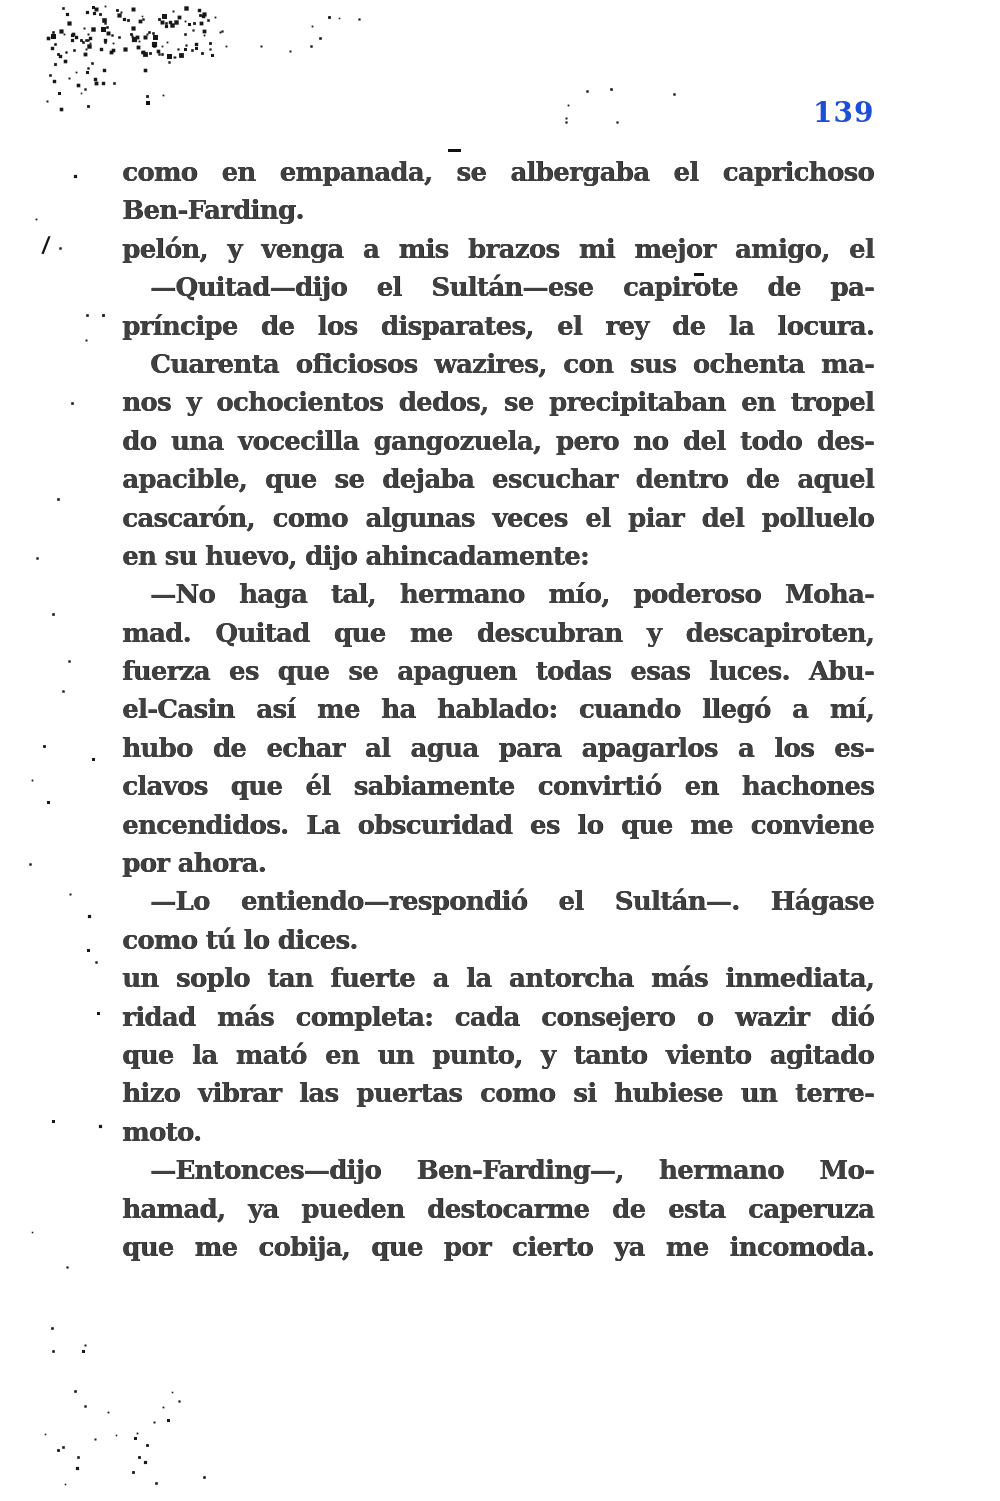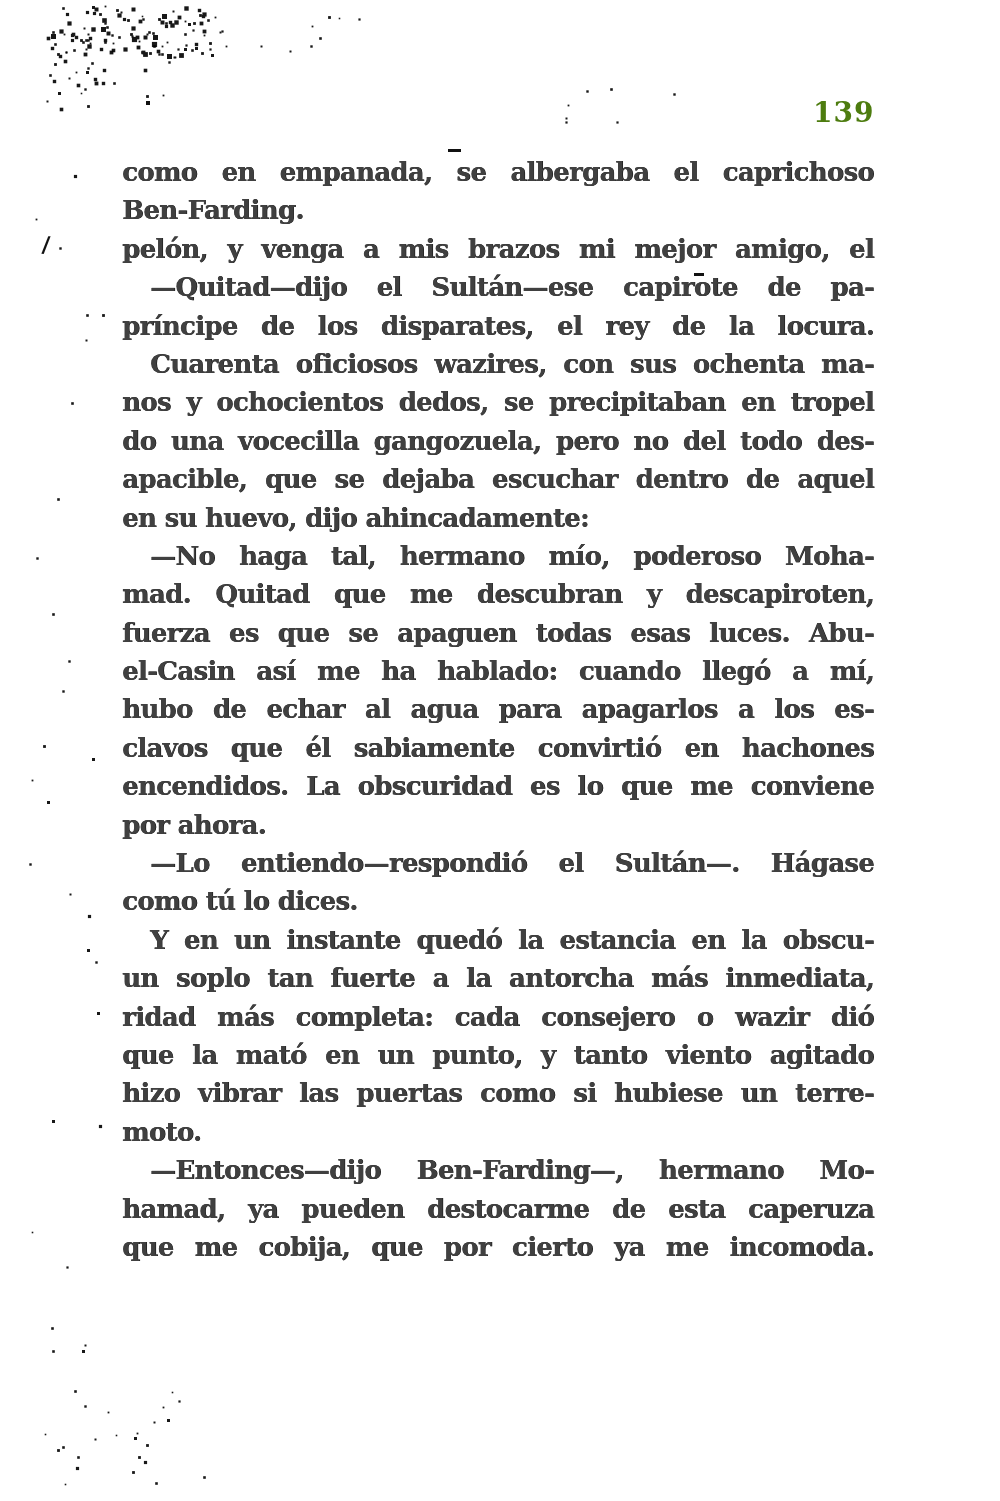--- a/index.html
+++ b/index.html
@@ -18,21 +18,21 @@
   }
   .page-number {
     position: absolute;
     top: 96px;
     left: 813px;
     width: 58px;
     font-size: 28px;
     font-weight: 700;
     letter-spacing: 1px;
     text-align: left;
-    color: #4d7c0f;
+    color: #1d4ed8;
   }
   .text-block {
     position: absolute;
     left: 122px;
     top: 153px;
     width: 752px;
     font-size: 26px;
     font-weight: 700;
     letter-spacing: -0.7px;
     line-height: 38.4px;
@@ -98,32 +98,32 @@
   <div class="text-block" id="text-block">
       <div class="line">como en empanada, se albergaba el caprichoso</div>
       <div class="line lastline">Ben-Farding.</div>
       <div class="line">pelón, y venga a mis brazos mi mejor amigo, el</div>
       <div class="line indent">—Quitad—dijo el Sultán—ese capirote de pa-</div>
       <div class="line">príncipe de los disparates, el rey de la locura.</div>
       <div class="line indent">Cuarenta oficiosos wazires, con sus ochenta ma-</div>
       <div class="line">nos y ochocientos dedos, se precipitaban en tropel</div>
       <div class="line">do una vocecilla gangozuela, pero no del todo des-</div>
       <div class="line">apacible, que se dejaba escuchar dentro de aquel</div>
+      <div class="line">cascarón, como algunas veces el piar del polluelo</div>
       <div class="line lastline">en su huevo, dijo ahincadamente:</div>
       <div class="line indent">—No haga tal, hermano mío, poderoso Moha-</div>
       <div class="line">mad. Quitad que me descubran y descapiroten,</div>
       <div class="line">fuerza es que se apaguen todas esas luces. Abu-</div>
       <div class="line">el-Casin así me ha hablado: cuando llegó a mí,</div>
       <div class="line">hubo de echar al agua para apagarlos a los es-</div>
       <div class="line">clavos que él sabiamente convirtió en hachones</div>
       <div class="line">encendidos. La obscuridad es lo que me conviene</div>
       <div class="line lastline">por ahora.</div>
       <div class="line indent">—Lo entiendo—respondió el Sultán—. Hágase</div>
       <div class="line lastline">como tú lo dices.</div>
-      <div class="line indent">Y en un instante quedó la estancia en la obscu-</div>
       <div class="line">un soplo tan fuerte a la antorcha más inmediata,</div>
       <div class="line">ridad más completa: cada consejero o wazir dió</div>
       <div class="line">que la mató en un punto, y tanto viento agitado</div>
       <div class="line">hizo vibrar las puertas como si hubiese un terre-</div>
       <div class="line lastline">moto.</div>
       <div class="line indent">—Entonces—dijo Ben-Farding—, hermano Mo-</div>
       <div class="line">hamad, ya pueden destocarme de esta caperuza</div>
       <div class="line">que me cobija, que por cierto ya me incomoda.</div>
     </div>
 

